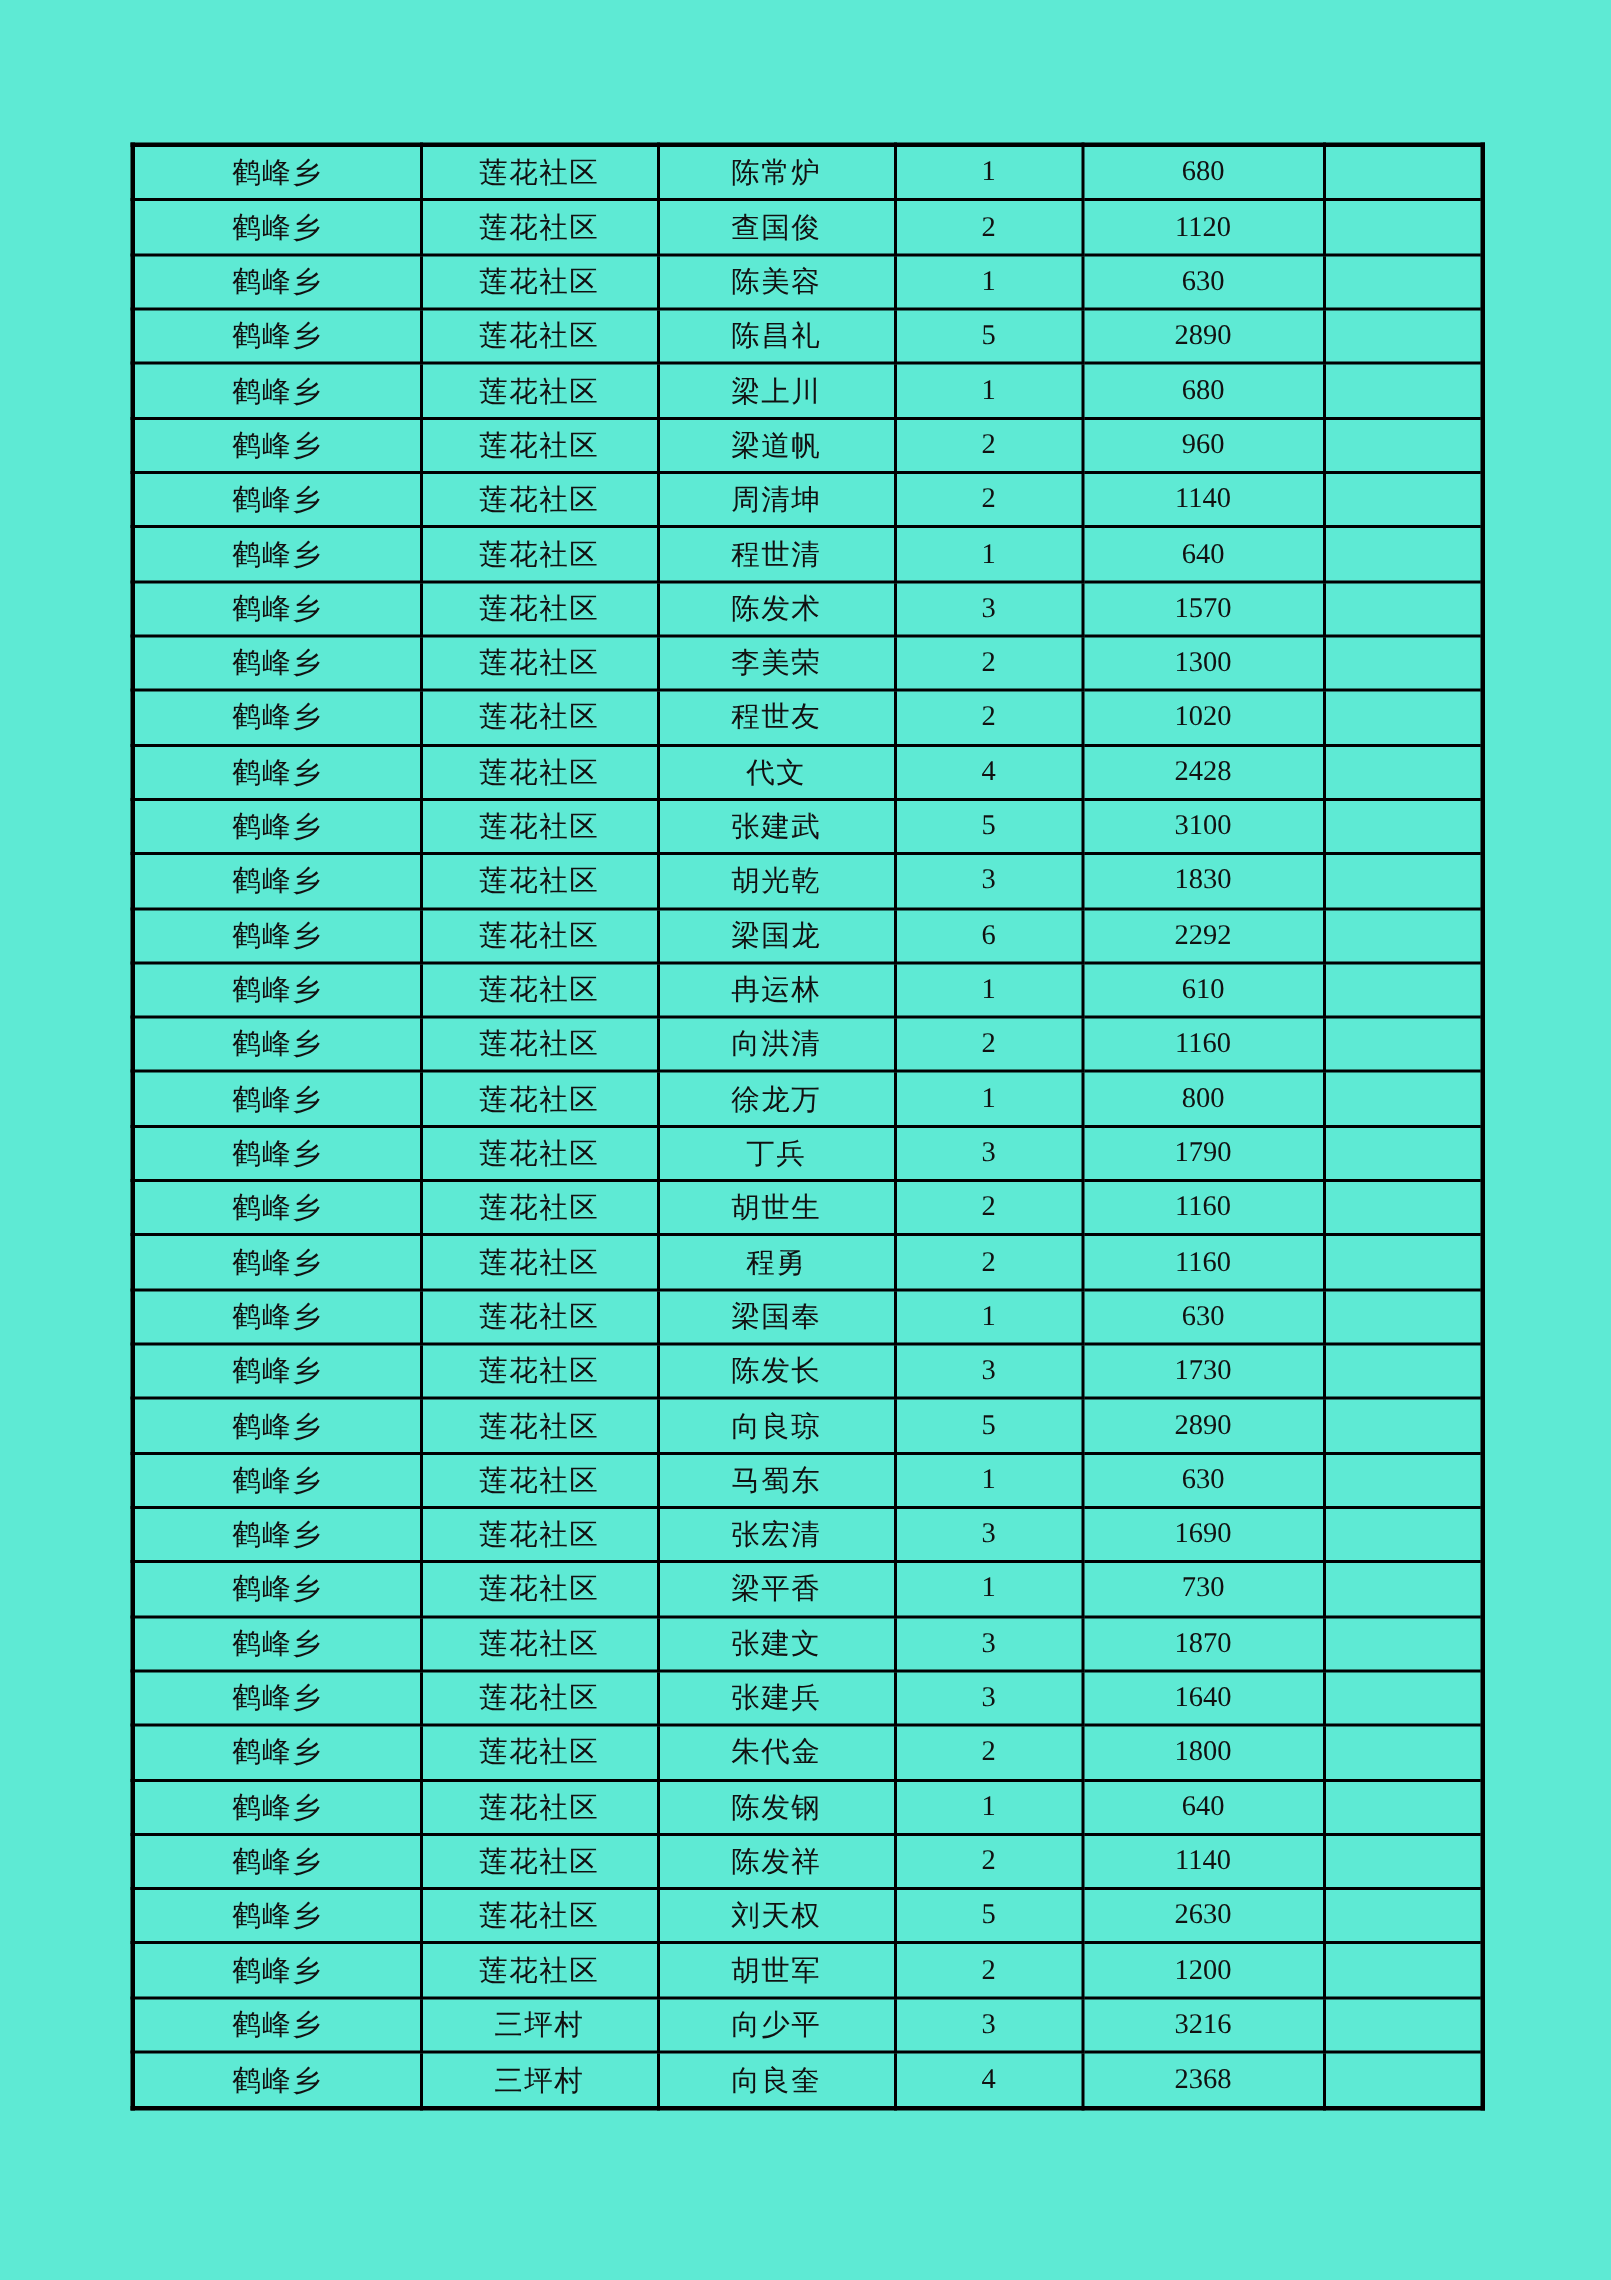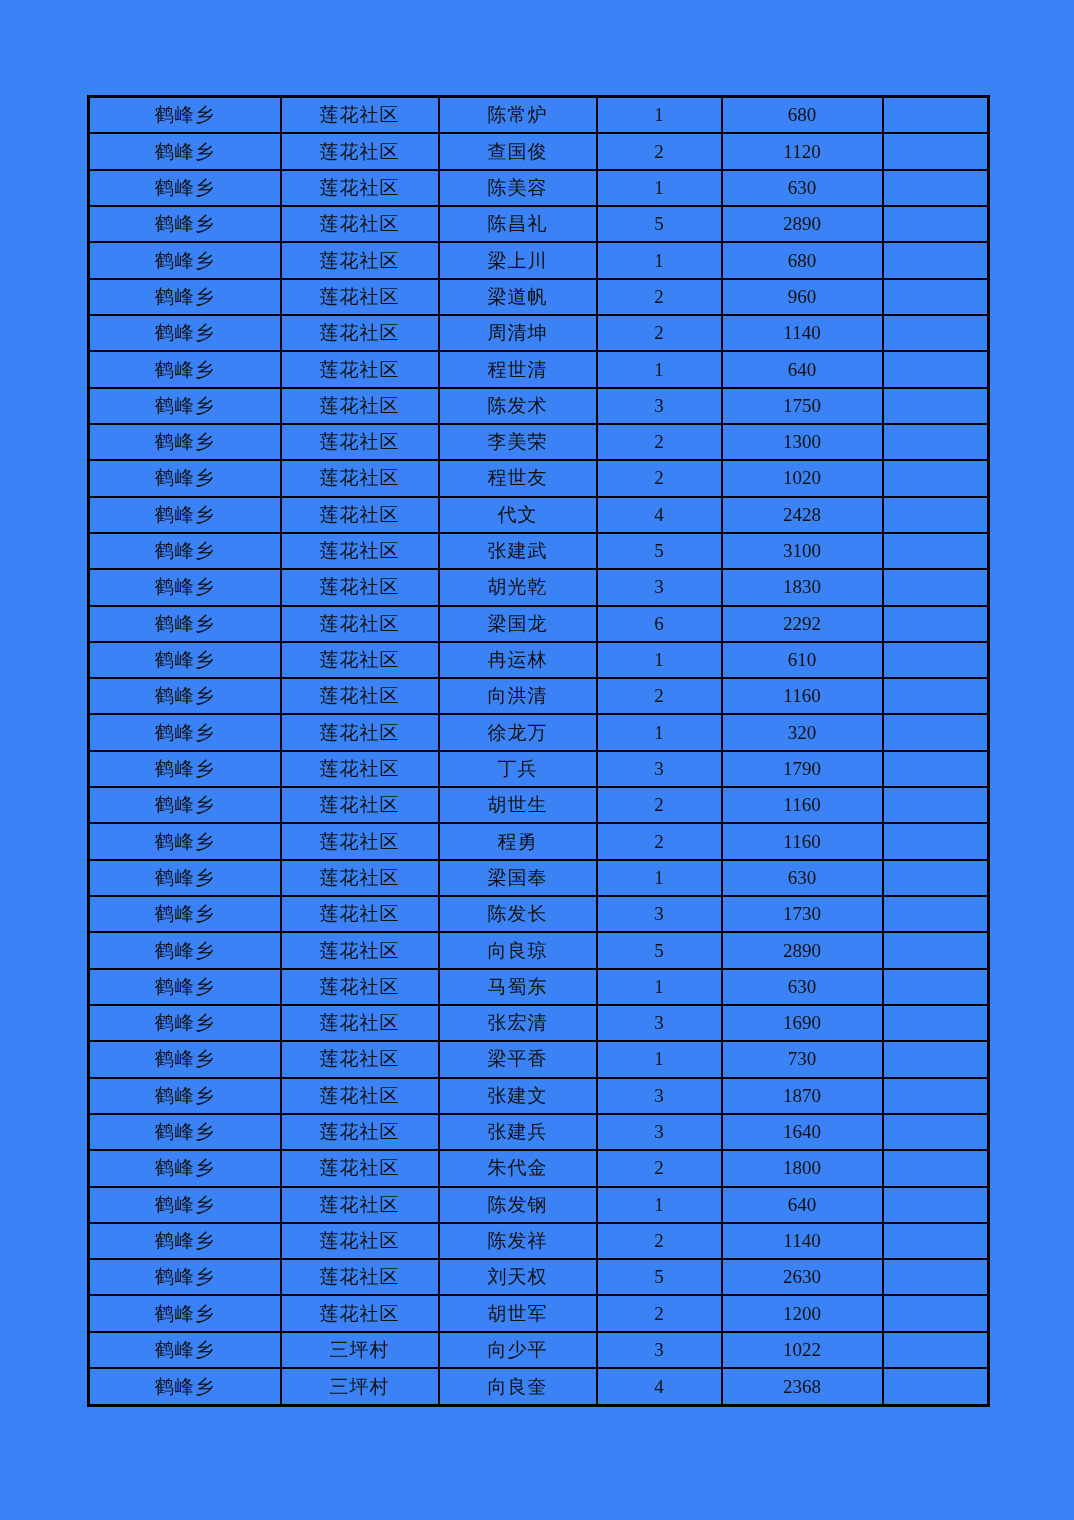--- a/index.html
+++ b/index.html
@@ -11,21 +11,21 @@
     height: 1520px;
     position: relative;
     background: #ffffff;
     font-family: "Liberation Serif", "DejaVu Serif", serif;
   }
   .page {
     position: absolute;
     left: 0; top: 0;
     width: 1074px;
     height: 1520px;
-    background: #3b82f6;
+    background: #5eead4;
   }
   table.sheet-table {
     position: absolute;
     left: 87px;
     top: 95px;
     width: 900px;
     height: 1312px;
     border-collapse: collapse;
     table-layout: fixed;
     border: 3px solid #000000;
@@ -121,21 +121,21 @@
           <td>程世清</td>
           <td class="num">1</td>
           <td class="num">640</td>
           <td></td>
         </tr>
         <tr>
           <td>鹤峰乡</td>
           <td>莲花社区</td>
           <td>陈发术</td>
           <td class="num">3</td>
-          <td class="num">1750</td>
+          <td class="num">1570</td>
           <td></td>
         </tr>
         <tr>
           <td>鹤峰乡</td>
           <td>莲花社区</td>
           <td>李美荣</td>
           <td class="num">2</td>
           <td class="num">1300</td>
           <td></td>
         </tr>
@@ -193,21 +193,21 @@
           <td>向洪清</td>
           <td class="num">2</td>
           <td class="num">1160</td>
           <td></td>
         </tr>
         <tr>
           <td>鹤峰乡</td>
           <td>莲花社区</td>
           <td>徐龙万</td>
           <td class="num">1</td>
-          <td class="num">320</td>
+          <td class="num">800</td>
           <td></td>
         </tr>
         <tr>
           <td>鹤峰乡</td>
           <td>莲花社区</td>
           <td>丁兵</td>
           <td class="num">3</td>
           <td class="num">1790</td>
           <td></td>
         </tr>
@@ -329,21 +329,21 @@
           <td>胡世军</td>
           <td class="num">2</td>
           <td class="num">1200</td>
           <td></td>
         </tr>
         <tr>
           <td>鹤峰乡</td>
           <td>三坪村</td>
           <td>向少平</td>
           <td class="num">3</td>
-          <td class="num">1022</td>
+          <td class="num">3216</td>
           <td></td>
         </tr>
         <tr>
           <td>鹤峰乡</td>
           <td>三坪村</td>
           <td>向良奎</td>
           <td class="num">4</td>
           <td class="num">2368</td>
           <td></td>
         </tr>

